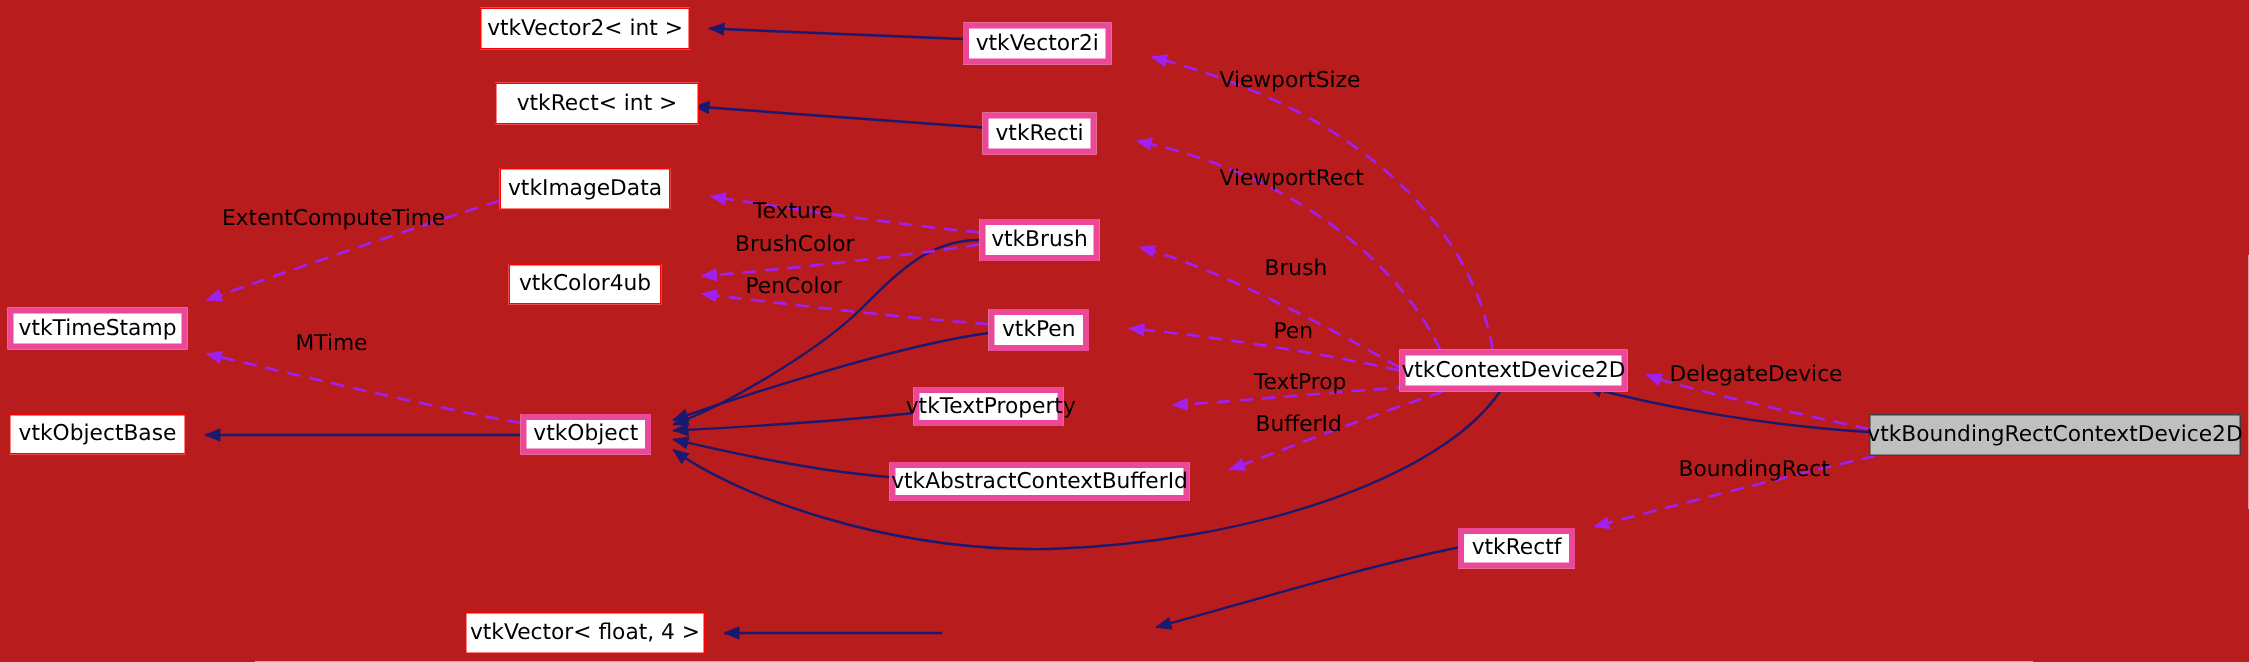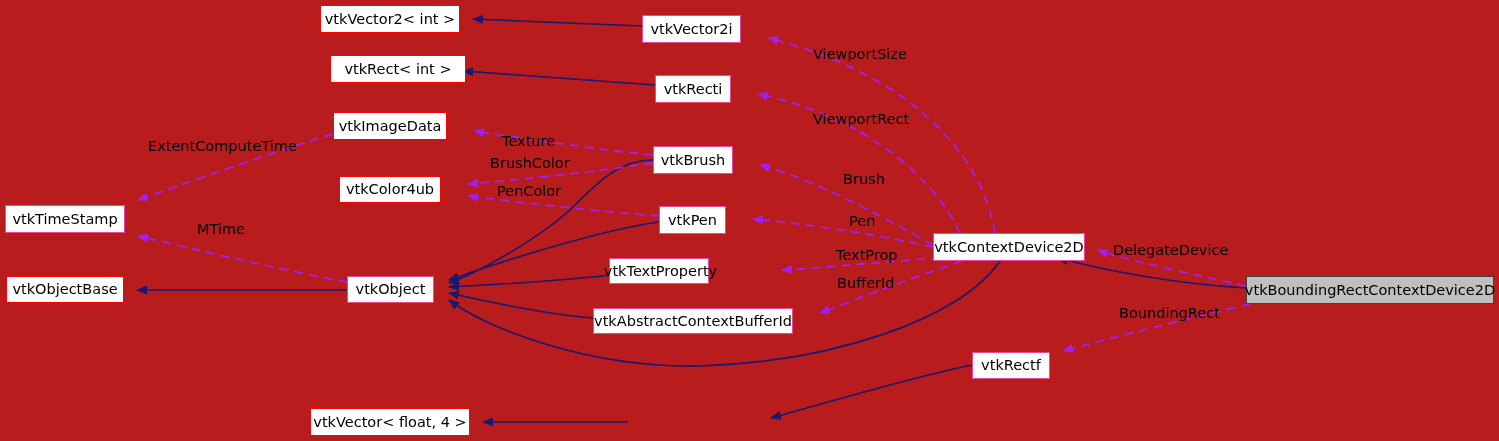--- a/index.html
+++ b/index.html
@@ -22,21 +22,21 @@
     width: 1499px;
     height: 441px;
   }
   .node {
     position: absolute;
     box-sizing: border-box;
     display: flex;
     align-items: center;
     justify-content: center;
     background: #ffffff;
-    border: 1px solid #ec4899;
+    border: 4px solid #ec4899;
     color: #000000;
     font-size: 14.5px;
     line-height: 1;
     white-space: nowrap;
     padding: 0 7px;
   }
   .node.red {
     border: 1px solid #ff0000;
   }
   .node.current {

